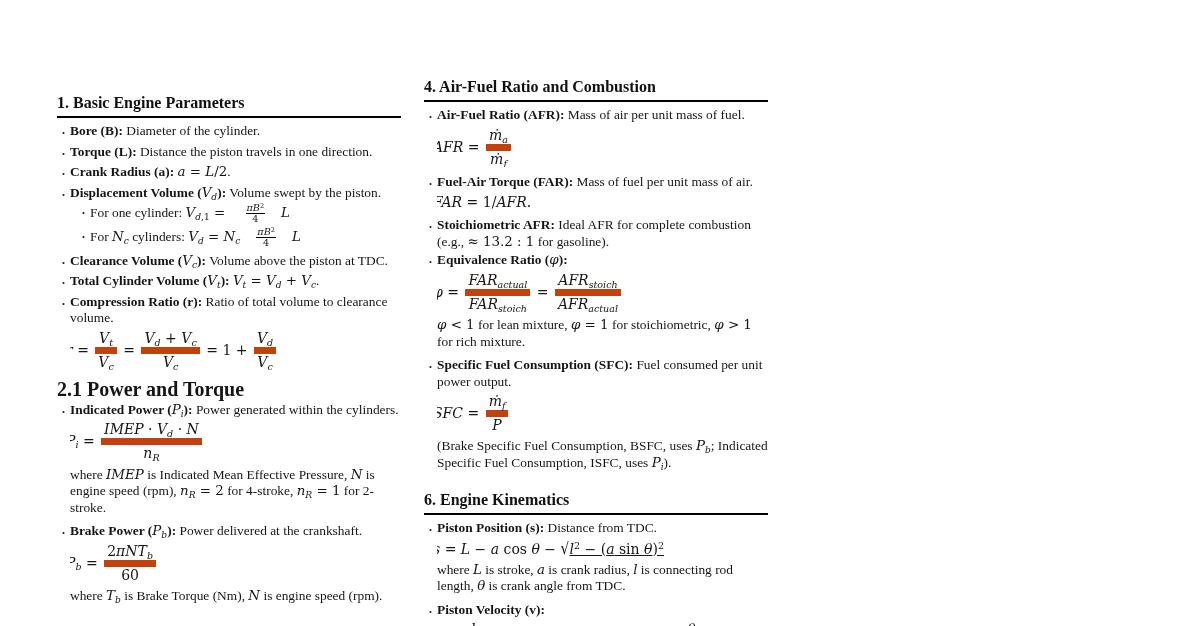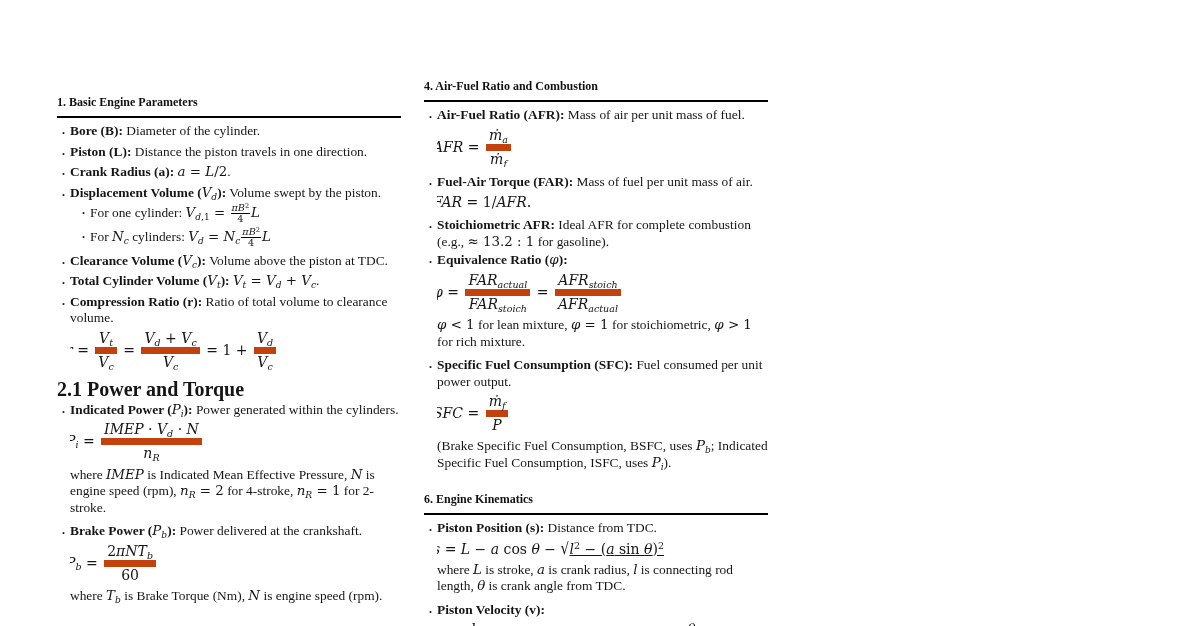--- a/index.html
+++ b/index.html
@@ -7,41 +7,41 @@
     width:1191px; height:626px; background:#ffffff;
     font-family:"Liberation Serif", serif; color:#151515;
     overflow:hidden;
   }
   .page { position:relative; width:1191px; height:626px; background:#ffffff; overflow:hidden; }
   .col { position:absolute; width:344px; font-size:13.4px; line-height:16.5px; }
   .col-left  { left:57px;  top:93px; }
   .col-right { left:424px; top:77px; }
 
   h1.sec {
-    font-size:12px; line-height:19px; font-weight:bold; color:#111;
+    font-size:16px; line-height:19px; font-weight:bold; color:#111;
     margin:0 0 5px 0; padding-bottom:4px; border-bottom:2.5px solid #000;
   }
   h1.sec.later { margin-top:14px; }
   h2.subsec { font-size:20px; line-height:17px; font-weight:bold; margin:6px 0 4px 0; }
 
   .item { display:flex; margin:0 0 2px 0; }
   .dot  { flex:0 0 13px; width:13px; text-align:center; font-size:8.5px; padding-top:2px; color:#222; }
   .ib   { flex:1; min-width:0; }
   .subitem { display:flex; margin:2px 0 2px 7px; }
 
   
   .m, .eq { font-family:"DejaVu Serif", serif; }
   b .m { font-weight:normal; }
   .eq { margin:4px 0 5px 0; overflow:hidden; font-size:14px; line-height:1.15; }
   .eq .min { display:inline-block; margin-left:-4px; white-space:nowrap; }
   .after { margin:0 0 5px 0; }
   .frac, .sfrac { display:inline-block; vertical-align:middle; text-align:center; margin:0 2px; line-height:1.08; }
   .frac .num { display:block; padding:0 3px 1px; border-bottom:7px solid #c2410c; }
   .frac .den { display:block; padding:1px 3px 0; }
-  .sfrac { font-size:0.72em; margin:0 1px; }
+  .sfrac { font-size:0.72em; margin:0 16px; }
   .sfrac .num { display:block; border-bottom:1px solid #000; padding:0 1px; }
   .sfrac .den { display:block; }
   sub, sup { font-size:0.68em; line-height:0; }
   sub { vertical-align:-0.28em; }
   sup { vertical-align:0.5em; }
   .rad { font-style:normal; display:inline-block; transform:scaleY(1.25); transform-origin:center 80%; margin-right:-1px; }
   .sqrt { border-top:1px solid #000; padding:1px 2px 0 1px;text-decoration:underline; }
   .bigp { font-style:normal; font-size:34px; line-height:0; vertical-align:middle; position:relative; top:-2px; font-weight:normal; }
 </style>
 </head>
@@ -51,21 +51,21 @@
 
   <div class="col col-left">
     <h1 class="sec">1. Basic Engine Parameters</h1>
     <div>
         <div class="item">
           <span class="dot">•</span>
           <div class="ib"><b>Bore (B):</b> Diameter of the cylinder.</div>
         </div>
         <div class="item">
           <span class="dot">•</span>
-          <div class="ib"><b>Piston (L):</b> Distance the piston travels in one direction.</div>
+          <div class="ib"><b>Torque (L):</b> Distance the piston travels in one direction.</div>
         </div>
         <div class="item">
           <span class="dot">•</span>
           <div class="ib"><b>Crank Radius (a):</b> <span class="m"><i>a</i> = <i>L</i>/2</span>.</div>
         </div>
         <div class="item">
           <span class="dot">•</span>
           <div class="ib"><b>Displacement Volume (<span class="m"><i>V</i><sub><i>d</i></sub></span>):</b> Volume swept by the piston.<div class="subitem">
               <span class="dot">•</span>
               <div class="ib">For one cylinder: <span class="m"><i>V</i><sub><i>d</i>,1</sub> = <span class="sfrac"><span class="num"><i>πB</i><sup>2</sup></span><span class="den">4</span></span><i>L</i></span></div>

